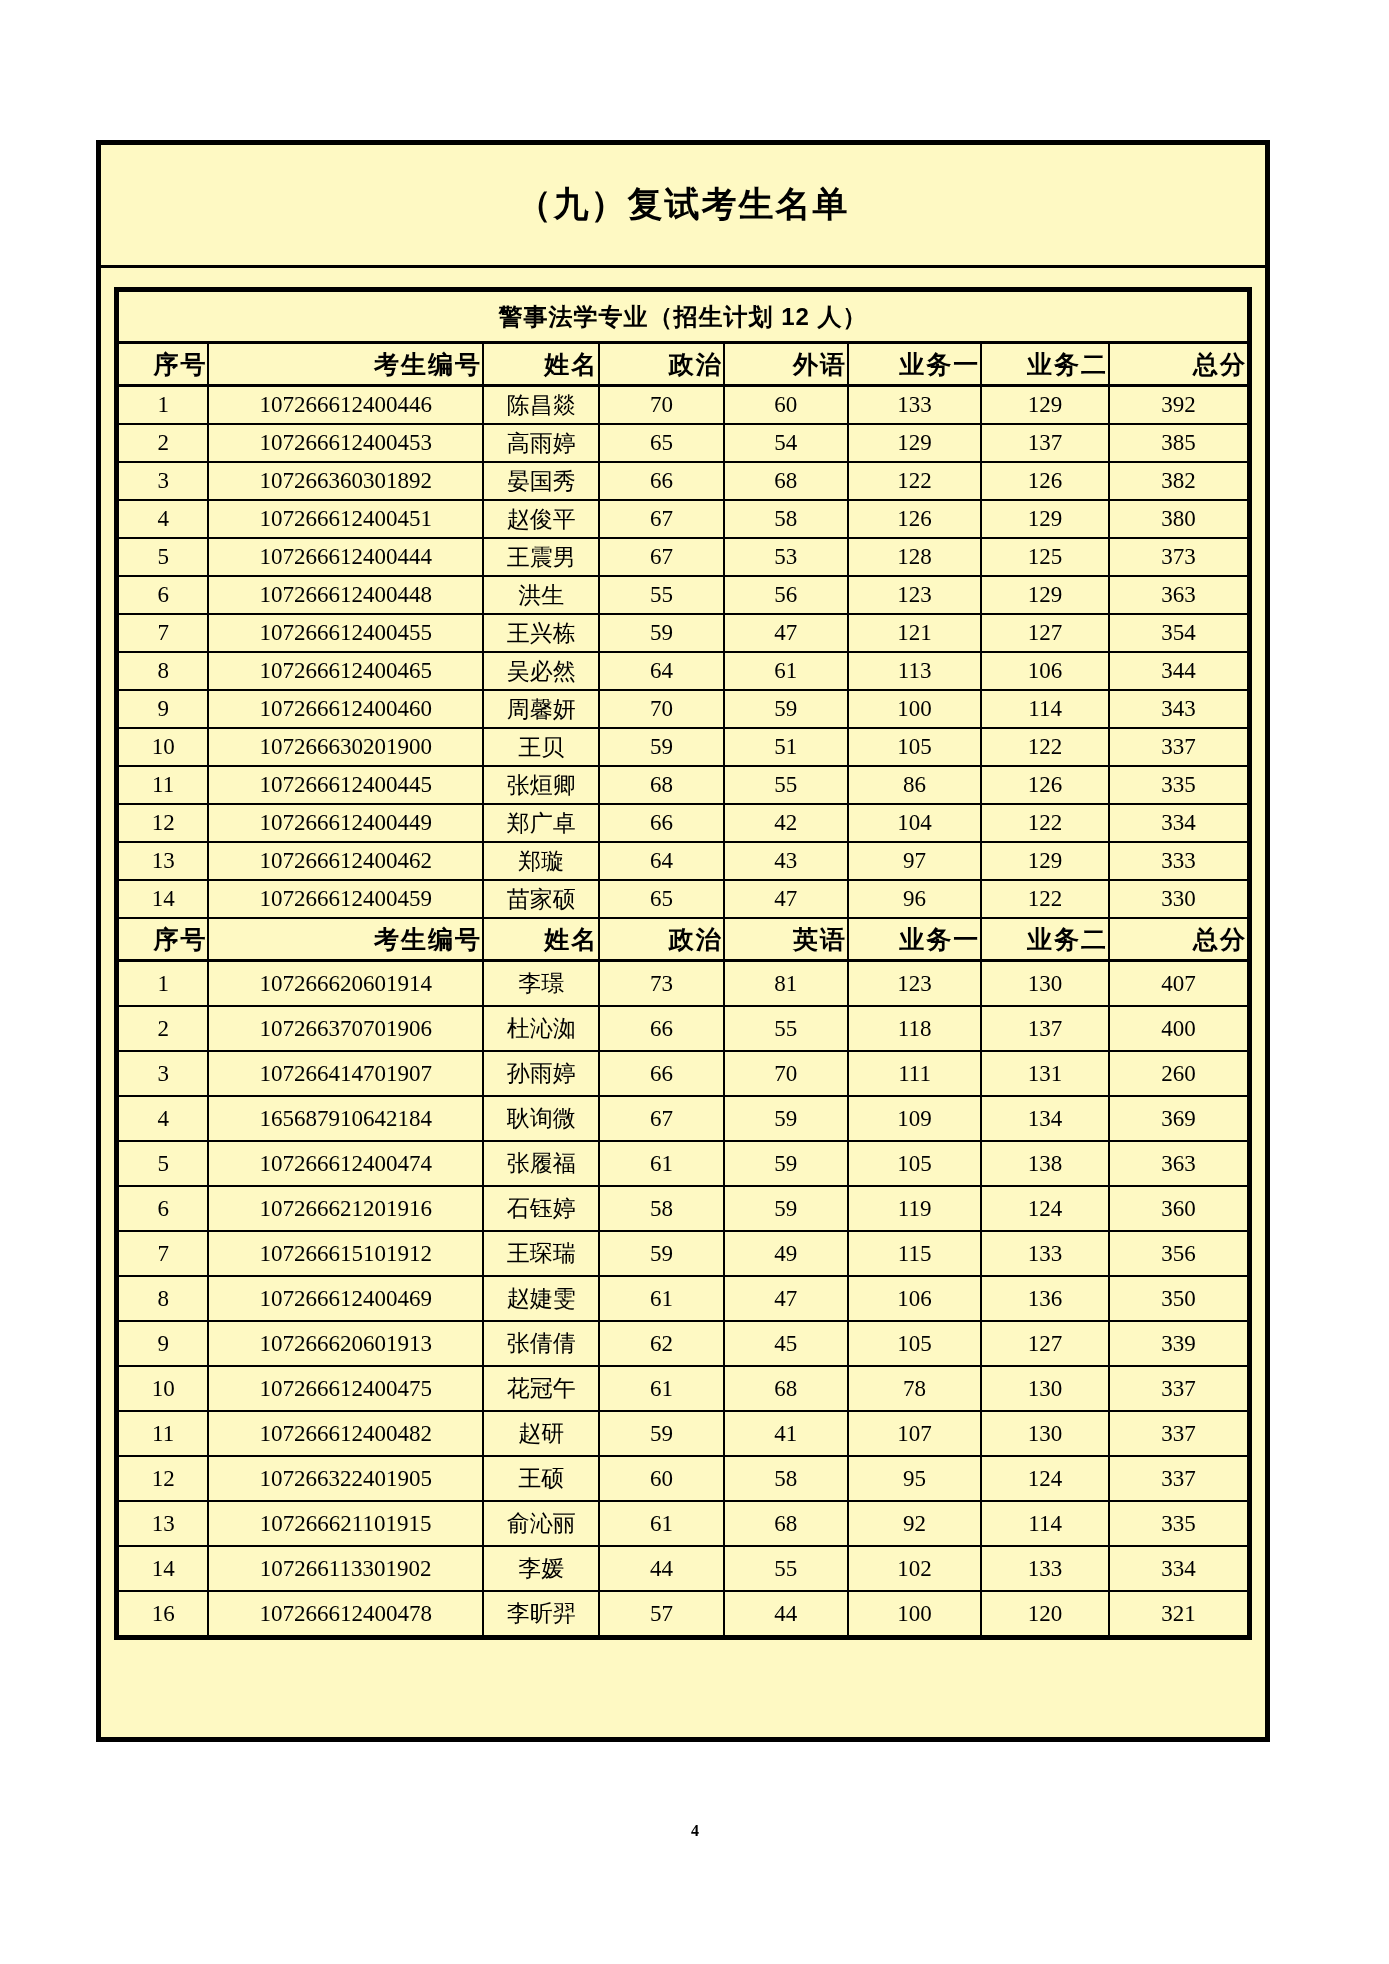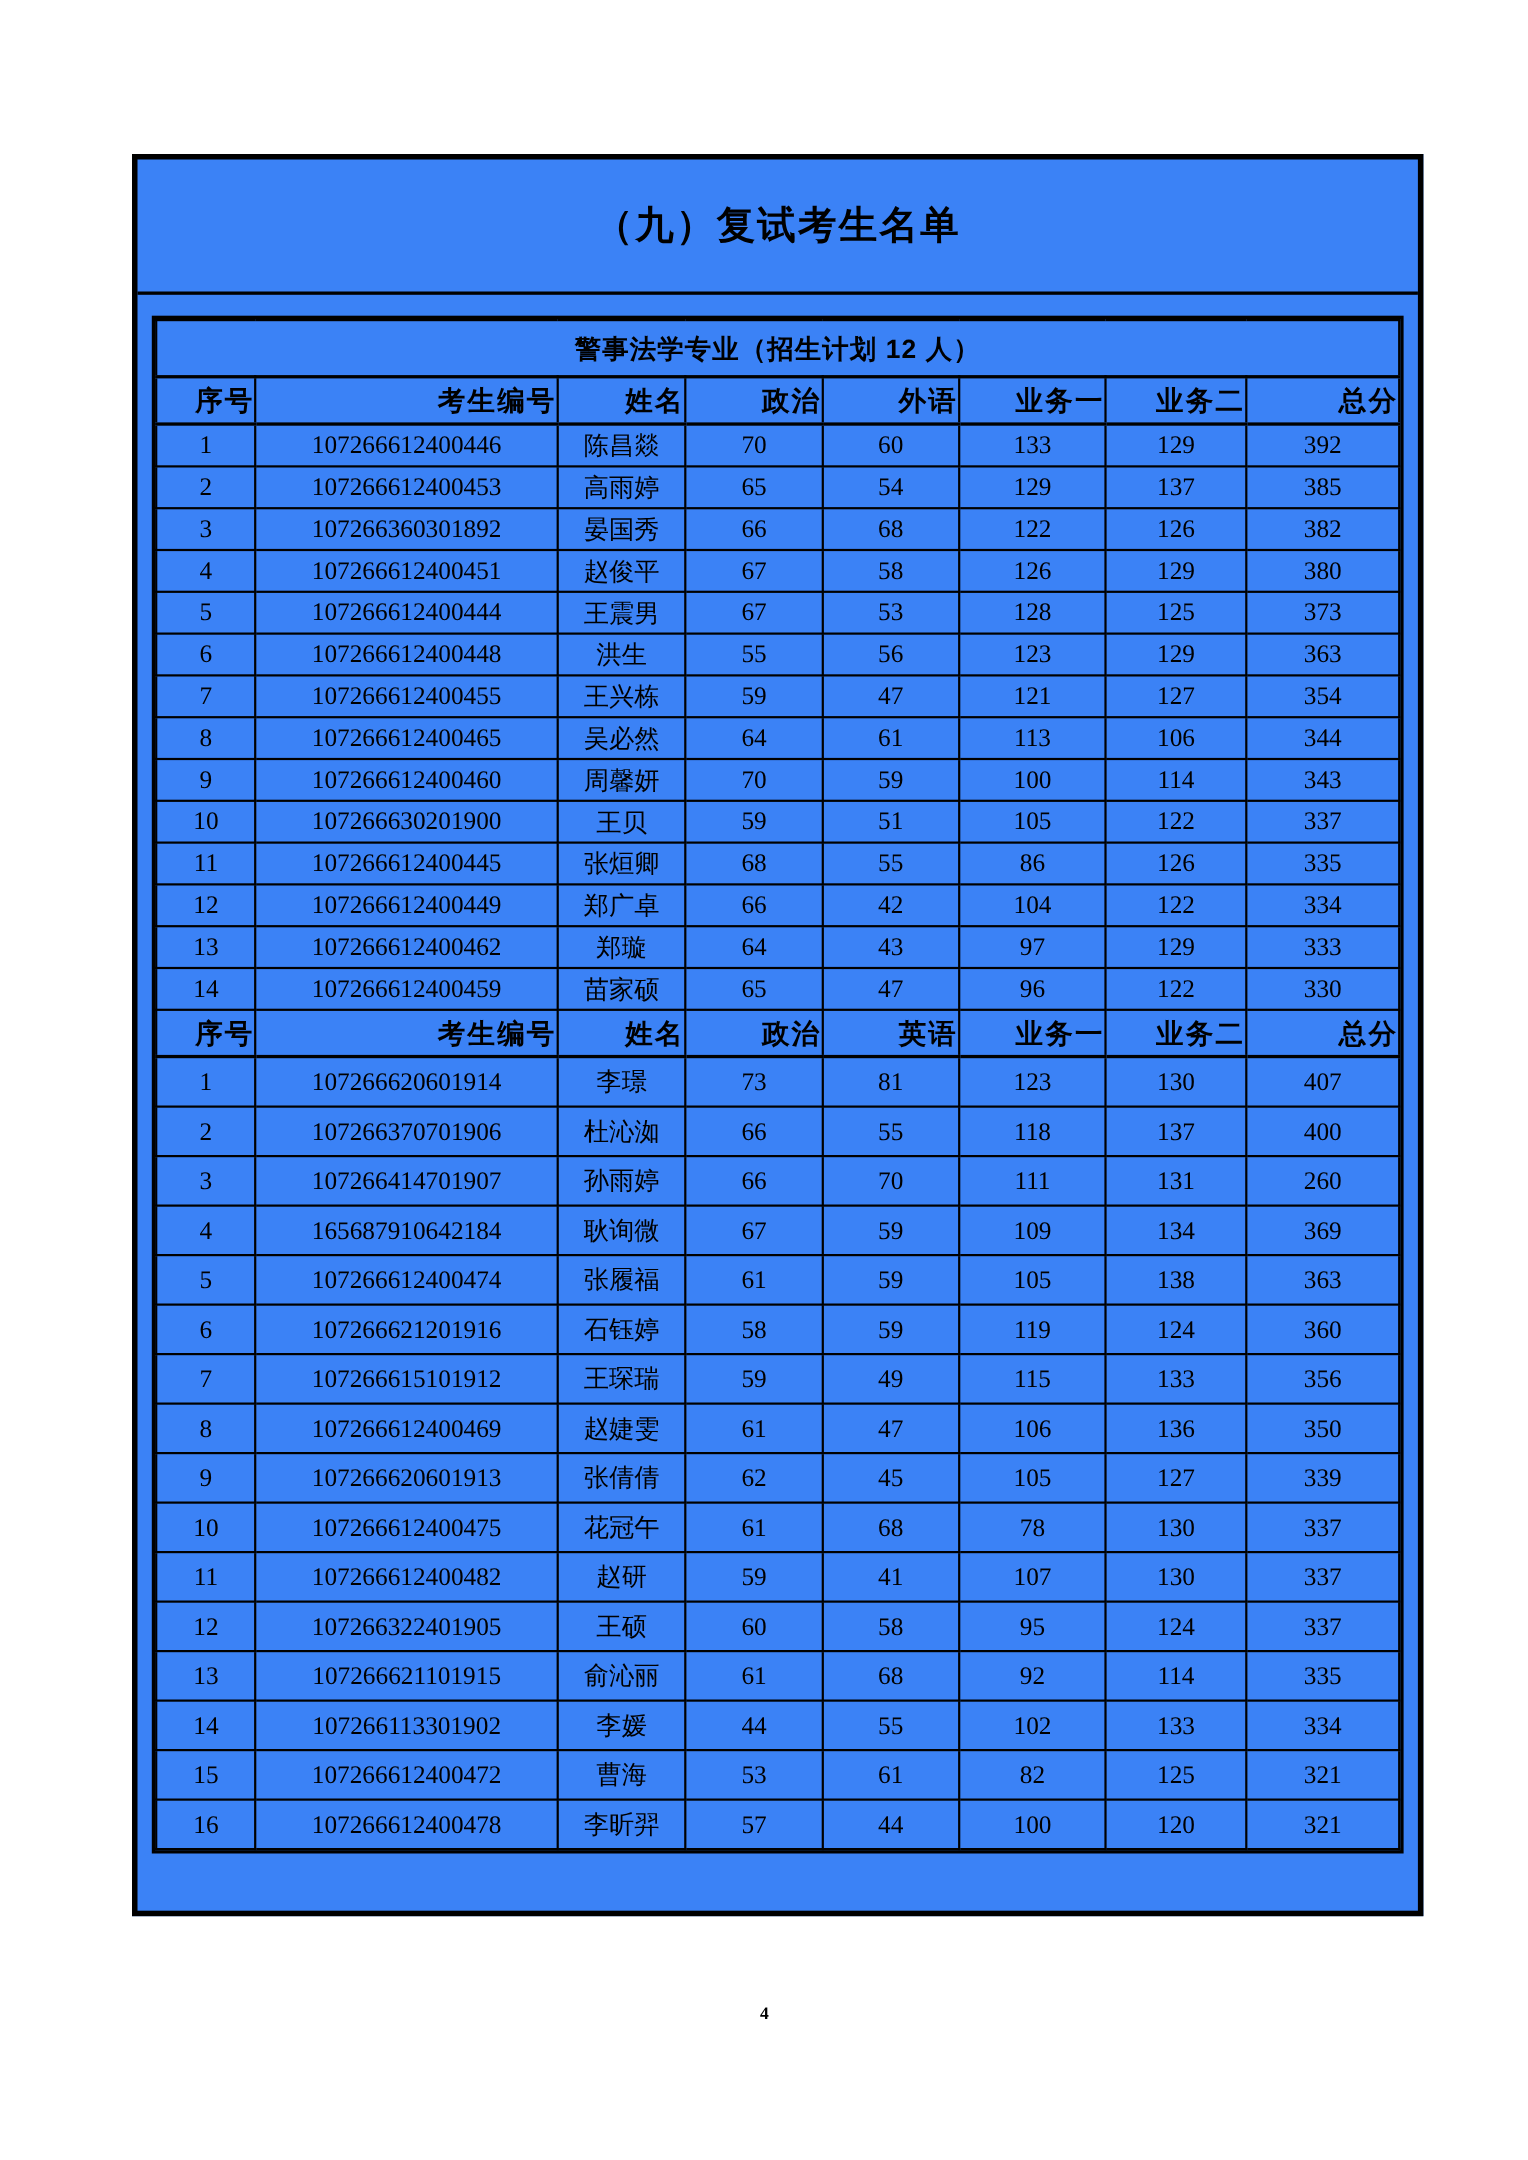--- a/index.html
+++ b/index.html
@@ -9,27 +9,27 @@
   }
   body {
     width: 1389px;
     height: 1964px;
     position: relative;
     font-family: "Liberation Serif", "DejaVu Serif", serif;
     color: #000;
   }
   .outer-box {
     position: absolute;
-    left: 120px;
+    left: 96px;
     top: 140px;
     width: 1174px;
     height: 1602px;
     border: 5px solid #000;
     box-sizing: border-box;
-    background: #3b82f6;
+    background: #fef9c3;
   }
   .doc-title {
     height: 120px;
     line-height: 120px;
     text-align: center;
     font-size: 35px;
     font-weight: bold;
     font-family: "Liberation Serif", "DejaVu Serif", serif;
     border-bottom: 3px solid #000;
     letter-spacing: 2px;
@@ -400,30 +400,20 @@
             <td>14</td>
             <td>107266113301902</td>
             <td>李媛</td>
             <td>44</td>
             <td>55</td>
             <td>102</td>
             <td>133</td>
             <td>334</td>
           </tr>
           <tr class="data-row section-1">
-            <td>15</td>
-            <td>107266612400472</td>
-            <td>曹海</td>
-            <td>53</td>
-            <td>61</td>
-            <td>82</td>
-            <td>125</td>
-            <td>321</td>
-          </tr>
-          <tr class="data-row section-1">
             <td>16</td>
             <td>107266612400478</td>
             <td>李昕羿</td>
             <td>57</td>
             <td>44</td>
             <td>100</td>
             <td>120</td>
             <td>321</td>
           </tr>
         </tbody>

